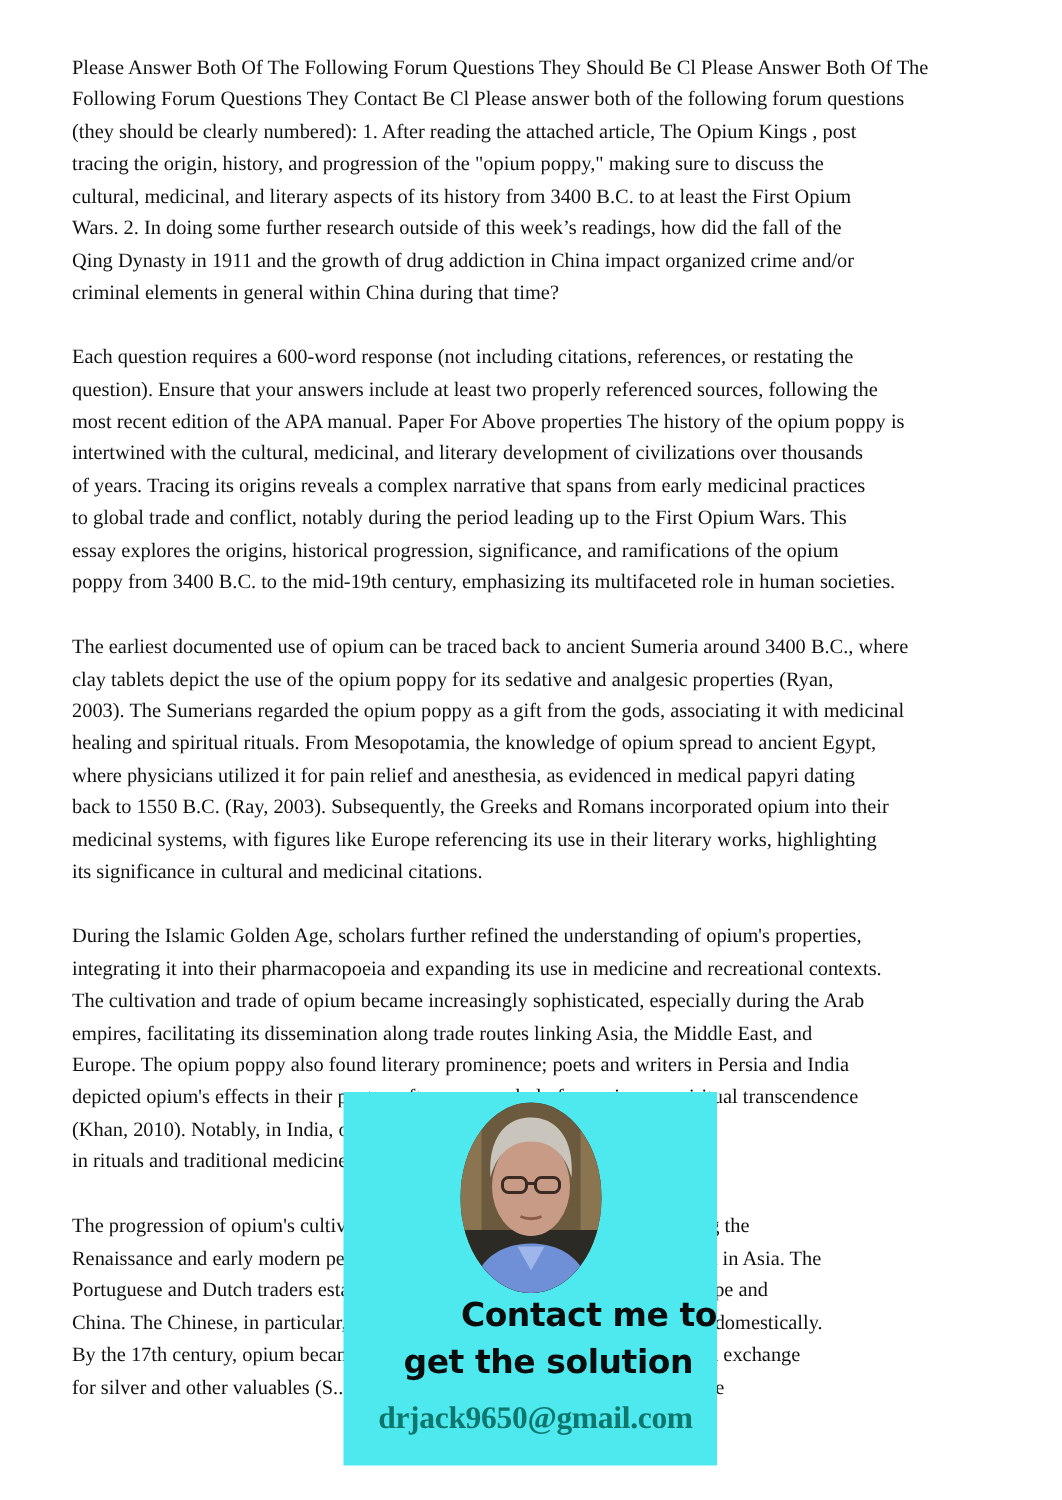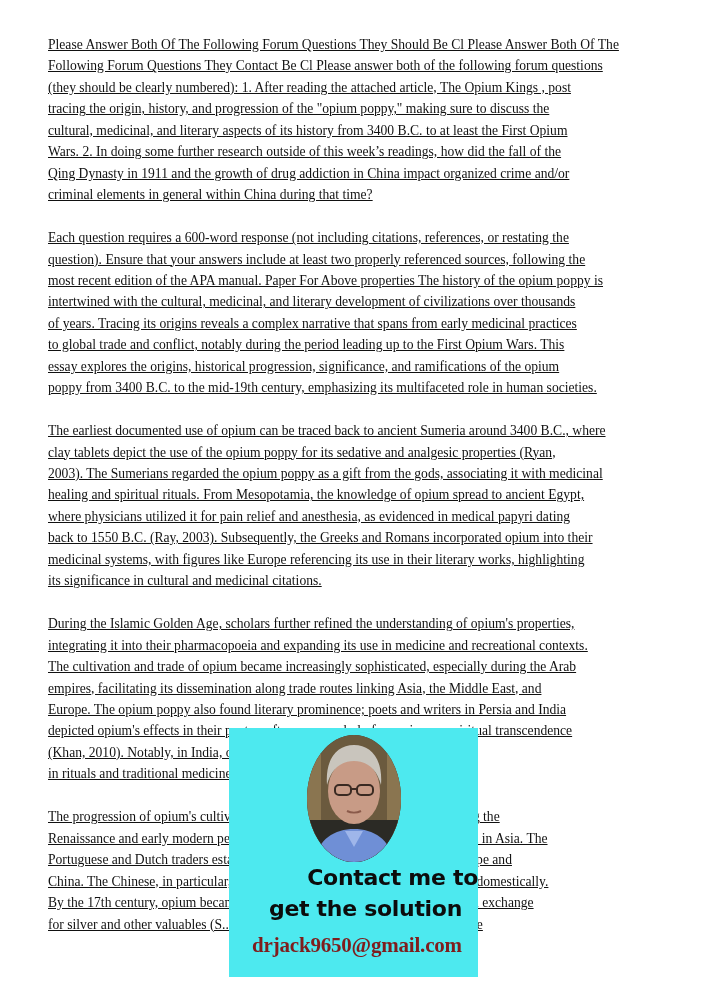--- a/index.html
+++ b/index.html
@@ -23,21 +23,20 @@
     }
     .para {
       font-size: 13.6px;
       line-height: 21.45px;
       margin: 0 0 21.45px 0;
       white-space: normal;
     }
     .line {
       display: block;
       white-space: nowrap;
-      text-decoration: underline;
     }
     .overlay {
       position: absolute;
       left: 229px;
       top: 728px;
       width: 249px;
       height: 249px;
       background: #4de9ef;
     }
     .portrait {
@@ -66,21 +65,21 @@
     .cta-2 { top: 168px; margin-left: 12px; }
     .email {
       position: absolute;
       left: 0;
       top: 205px;
       width: 256px;
       text-align: center;
       font-family: "Liberation Serif", "DejaVu Serif", serif;
       font-weight: bold;
       font-size: 21px;
-      color: #7f1d1d;
+      color: #0f766e;
       letter-spacing: -0.2px;
     }
   </style>
 </head>
 <body>
 
 <div class="page">
   <p class="para">
     <span class="line">Please Answer Both Of The Following Forum Questions They Should Be Cl Please Answer Both Of The</span>
     <span class="line">Following Forum Questions They Contact Be Cl Please answer both of the following forum questions</span>

